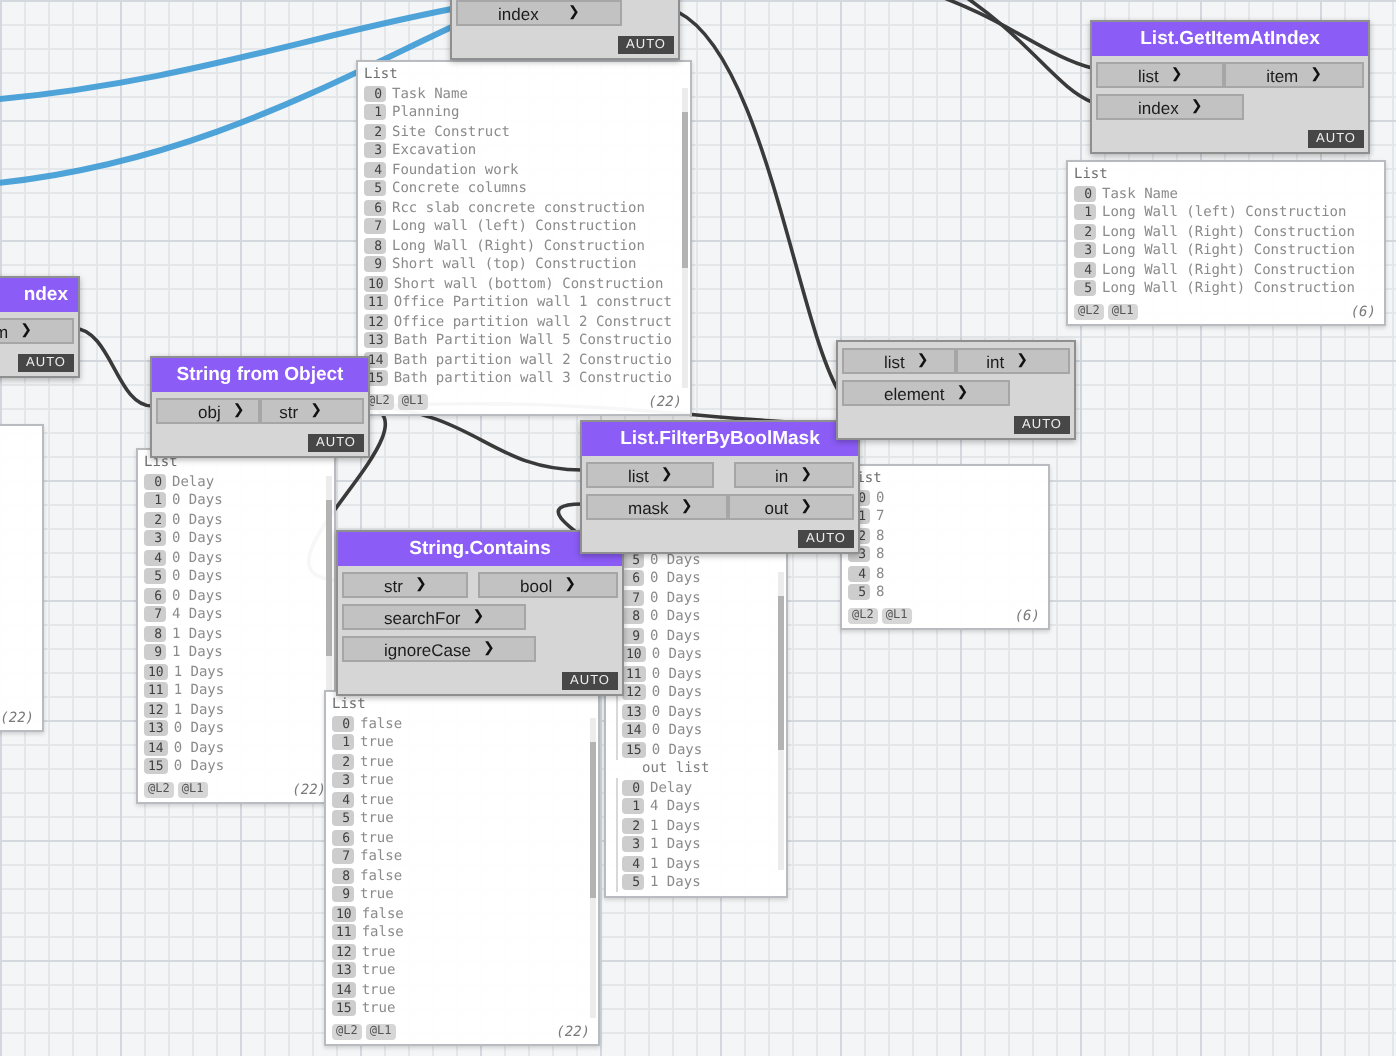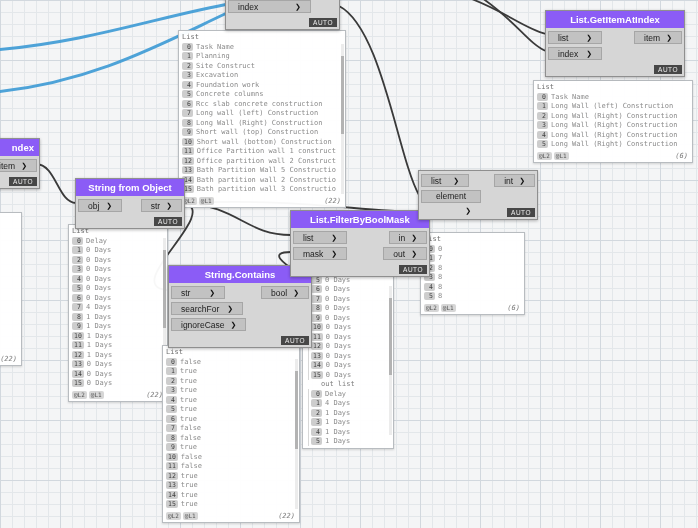--- a/index.html
+++ b/index.html
@@ -20,21 +20,21 @@
   .wire-blue{stroke:#3f9bd5;stroke-width:3;opacity:.92;}
 
   
   .node{position:absolute;z-index:3;border:1px solid #8f8f8f;
         box-shadow:0 1px 3px rgba(0,0,0,.28);background:#d6d6d6;}
   .nhead{background:#8b5cf6;color:#fff;font-size:9.5px;font-weight:bold;
          text-align:center;padding:3px 4px;white-space:nowrap;overflow:hidden;}
   .nbody{background:#d6d6d6;padding-top:3px;}
   .prow2{display:flex;justify-content:space-between;margin-bottom:3px;padding:0 2px;}
   .chip{background:#c2c2c2;border:1px solid #a6a6a6;font-size:8.5px;color:#1c1c1c;
-        padding:0 9px;height:13px;display:flex;align-items:center;gap:6px;box-sizing:border-box;}
+        padding:0 20px;height:13px;display:flex;align-items:center;gap:6px;box-sizing:border-box;}
   .chip.in{min-width:54px;}
   .chip.in .arr{margin-left:auto;}
   .chip.out{min-width:42px;margin-left:auto;justify-content:flex-end;}
   .arr{font-size:7px;color:#111;line-height:1;}
   .autos{display:flex;justify-content:flex-end;padding:2px;}
   .auto{background:#474747;color:#eee;font-size:6.5px;padding:1px 4px;letter-spacing:.5px;}
 
   
   .preview{position:absolute;z-index:2;background:rgba(255,255,255,.96);
            border:1px solid #b8bcc0;box-shadow:0 1px 2px rgba(0,0,0,.15);
@@ -689,21 +689,21 @@
         <div class="chip in" style="min-width:48px;">
           <span>list</span>
           <span class="arr">❯</span>
         </div>
         <div class="chip out" style="min-width:30px;">
           <span>int</span>
           <span class="arr">❯</span>
         </div>
       </div>
       <div class="prow2">
-        <div class="chip in" style="min-width:60px;flex-direction:column;">
+        <div class="chip in" style="min-width:60px;">
           <span>element</span>
           <span class="arr">❯</span>
         </div>
       </div>
       <div class="autos">
         <span class="auto">AUTO</span>
       </div>
     </div>
   </div>
 

